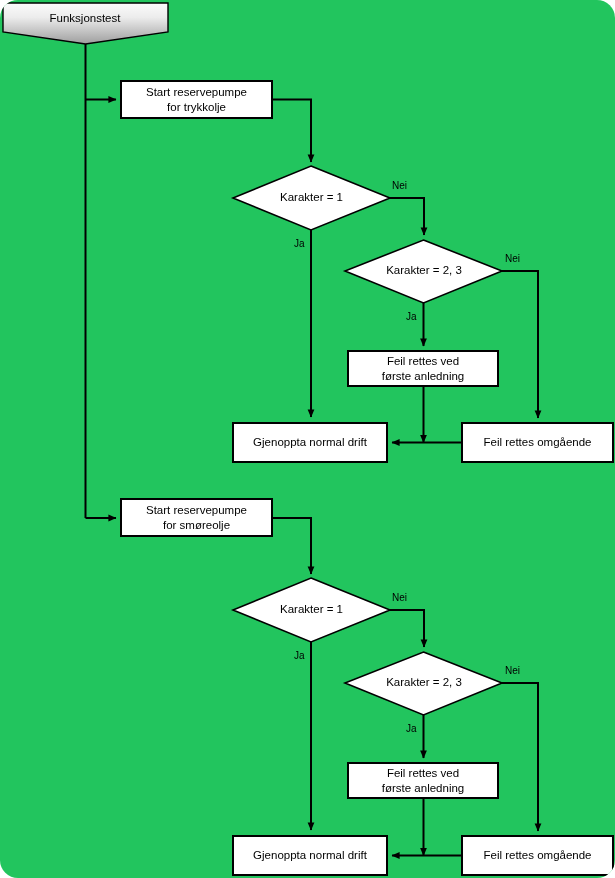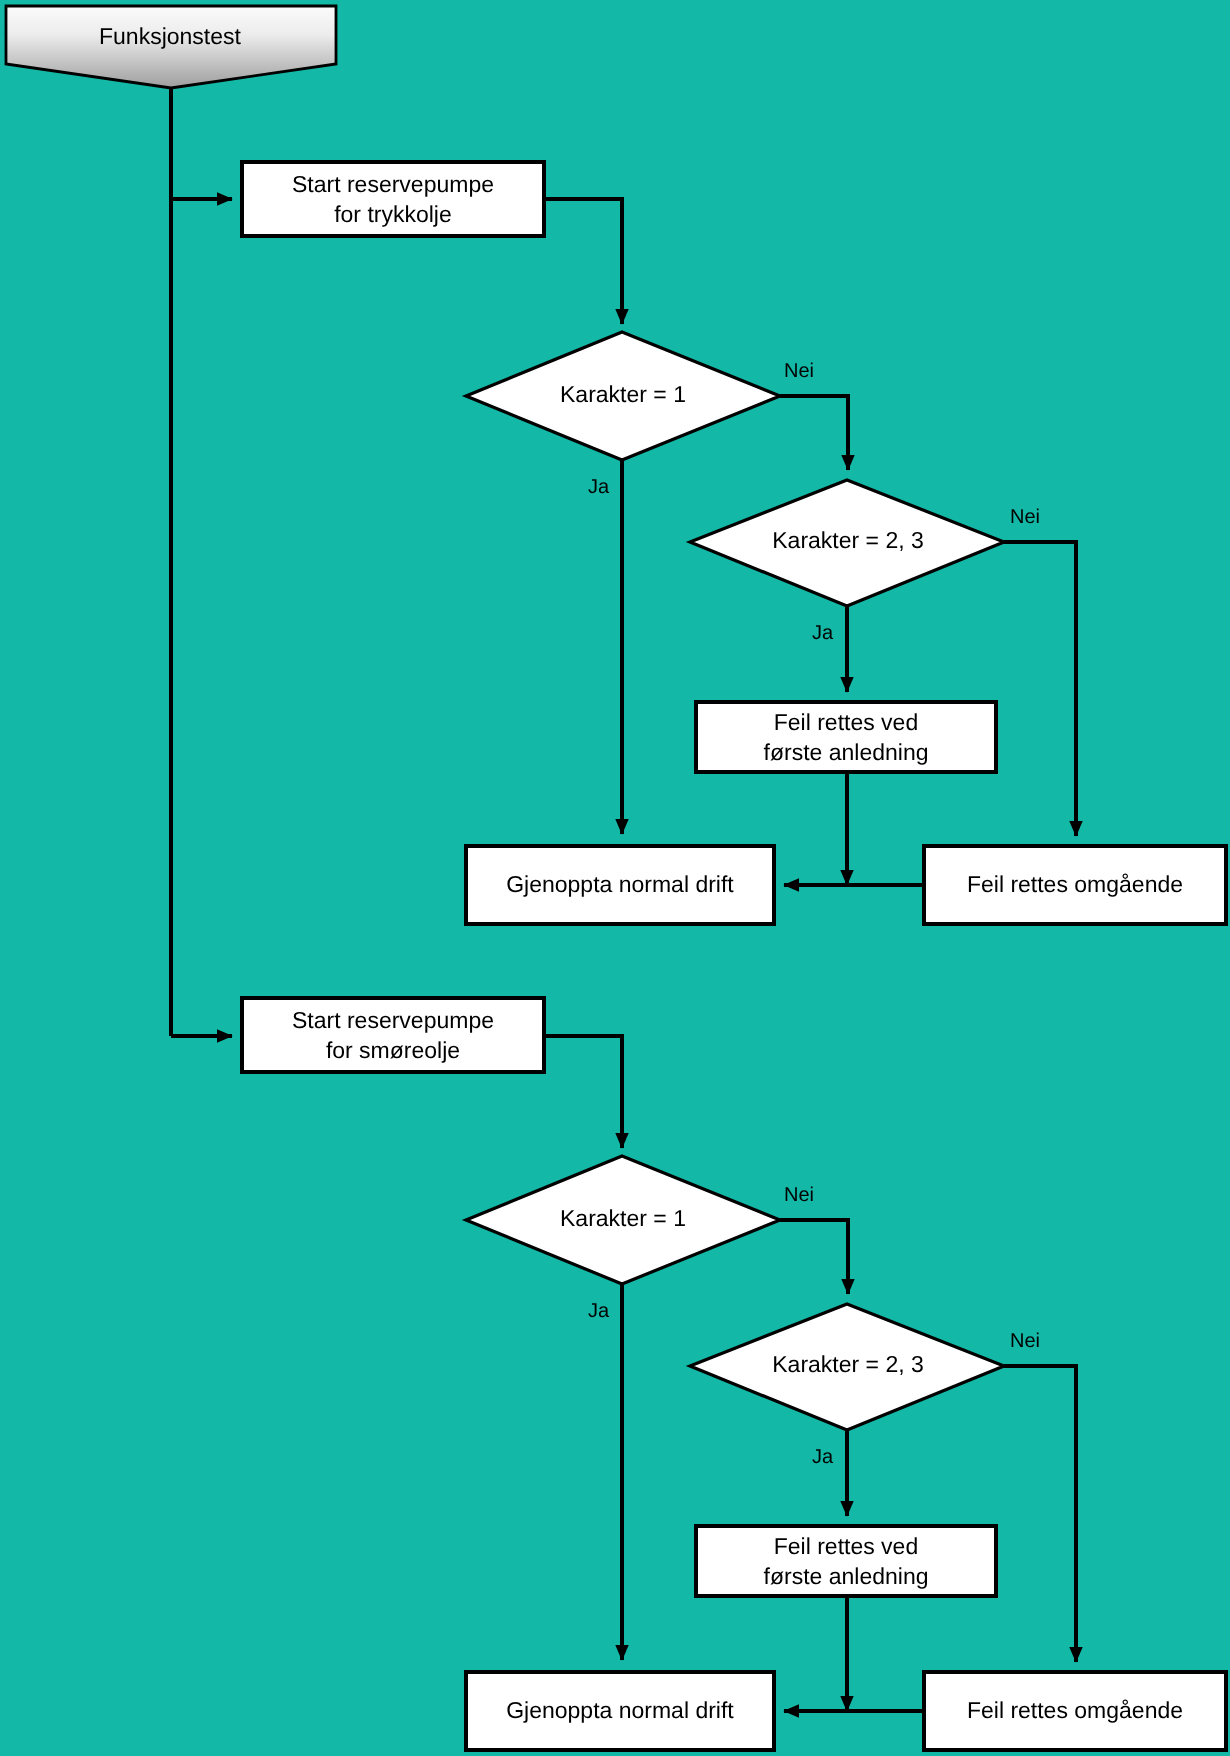--- a/index.html
+++ b/index.html
@@ -8,22 +8,23 @@
     background: #ffffff;
   }
   body {
     font-family: "Liberation Sans", sans-serif;
     -webkit-font-smoothing: antialiased;
   }
   #canvas {
     position: relative;
     width: 615px;
     height: 878px;
-    background: #14b8a6;
+    background: #22c55e;
     overflow: hidden;
+    border-radius: 18px;
   }
   #flow-svg {
     position: absolute;
     left: 0;
     top: 0;
     width: 615px;
     height: 878px;
   }
   .node-text {
     font-family: "Liberation Sans", sans-serif;

